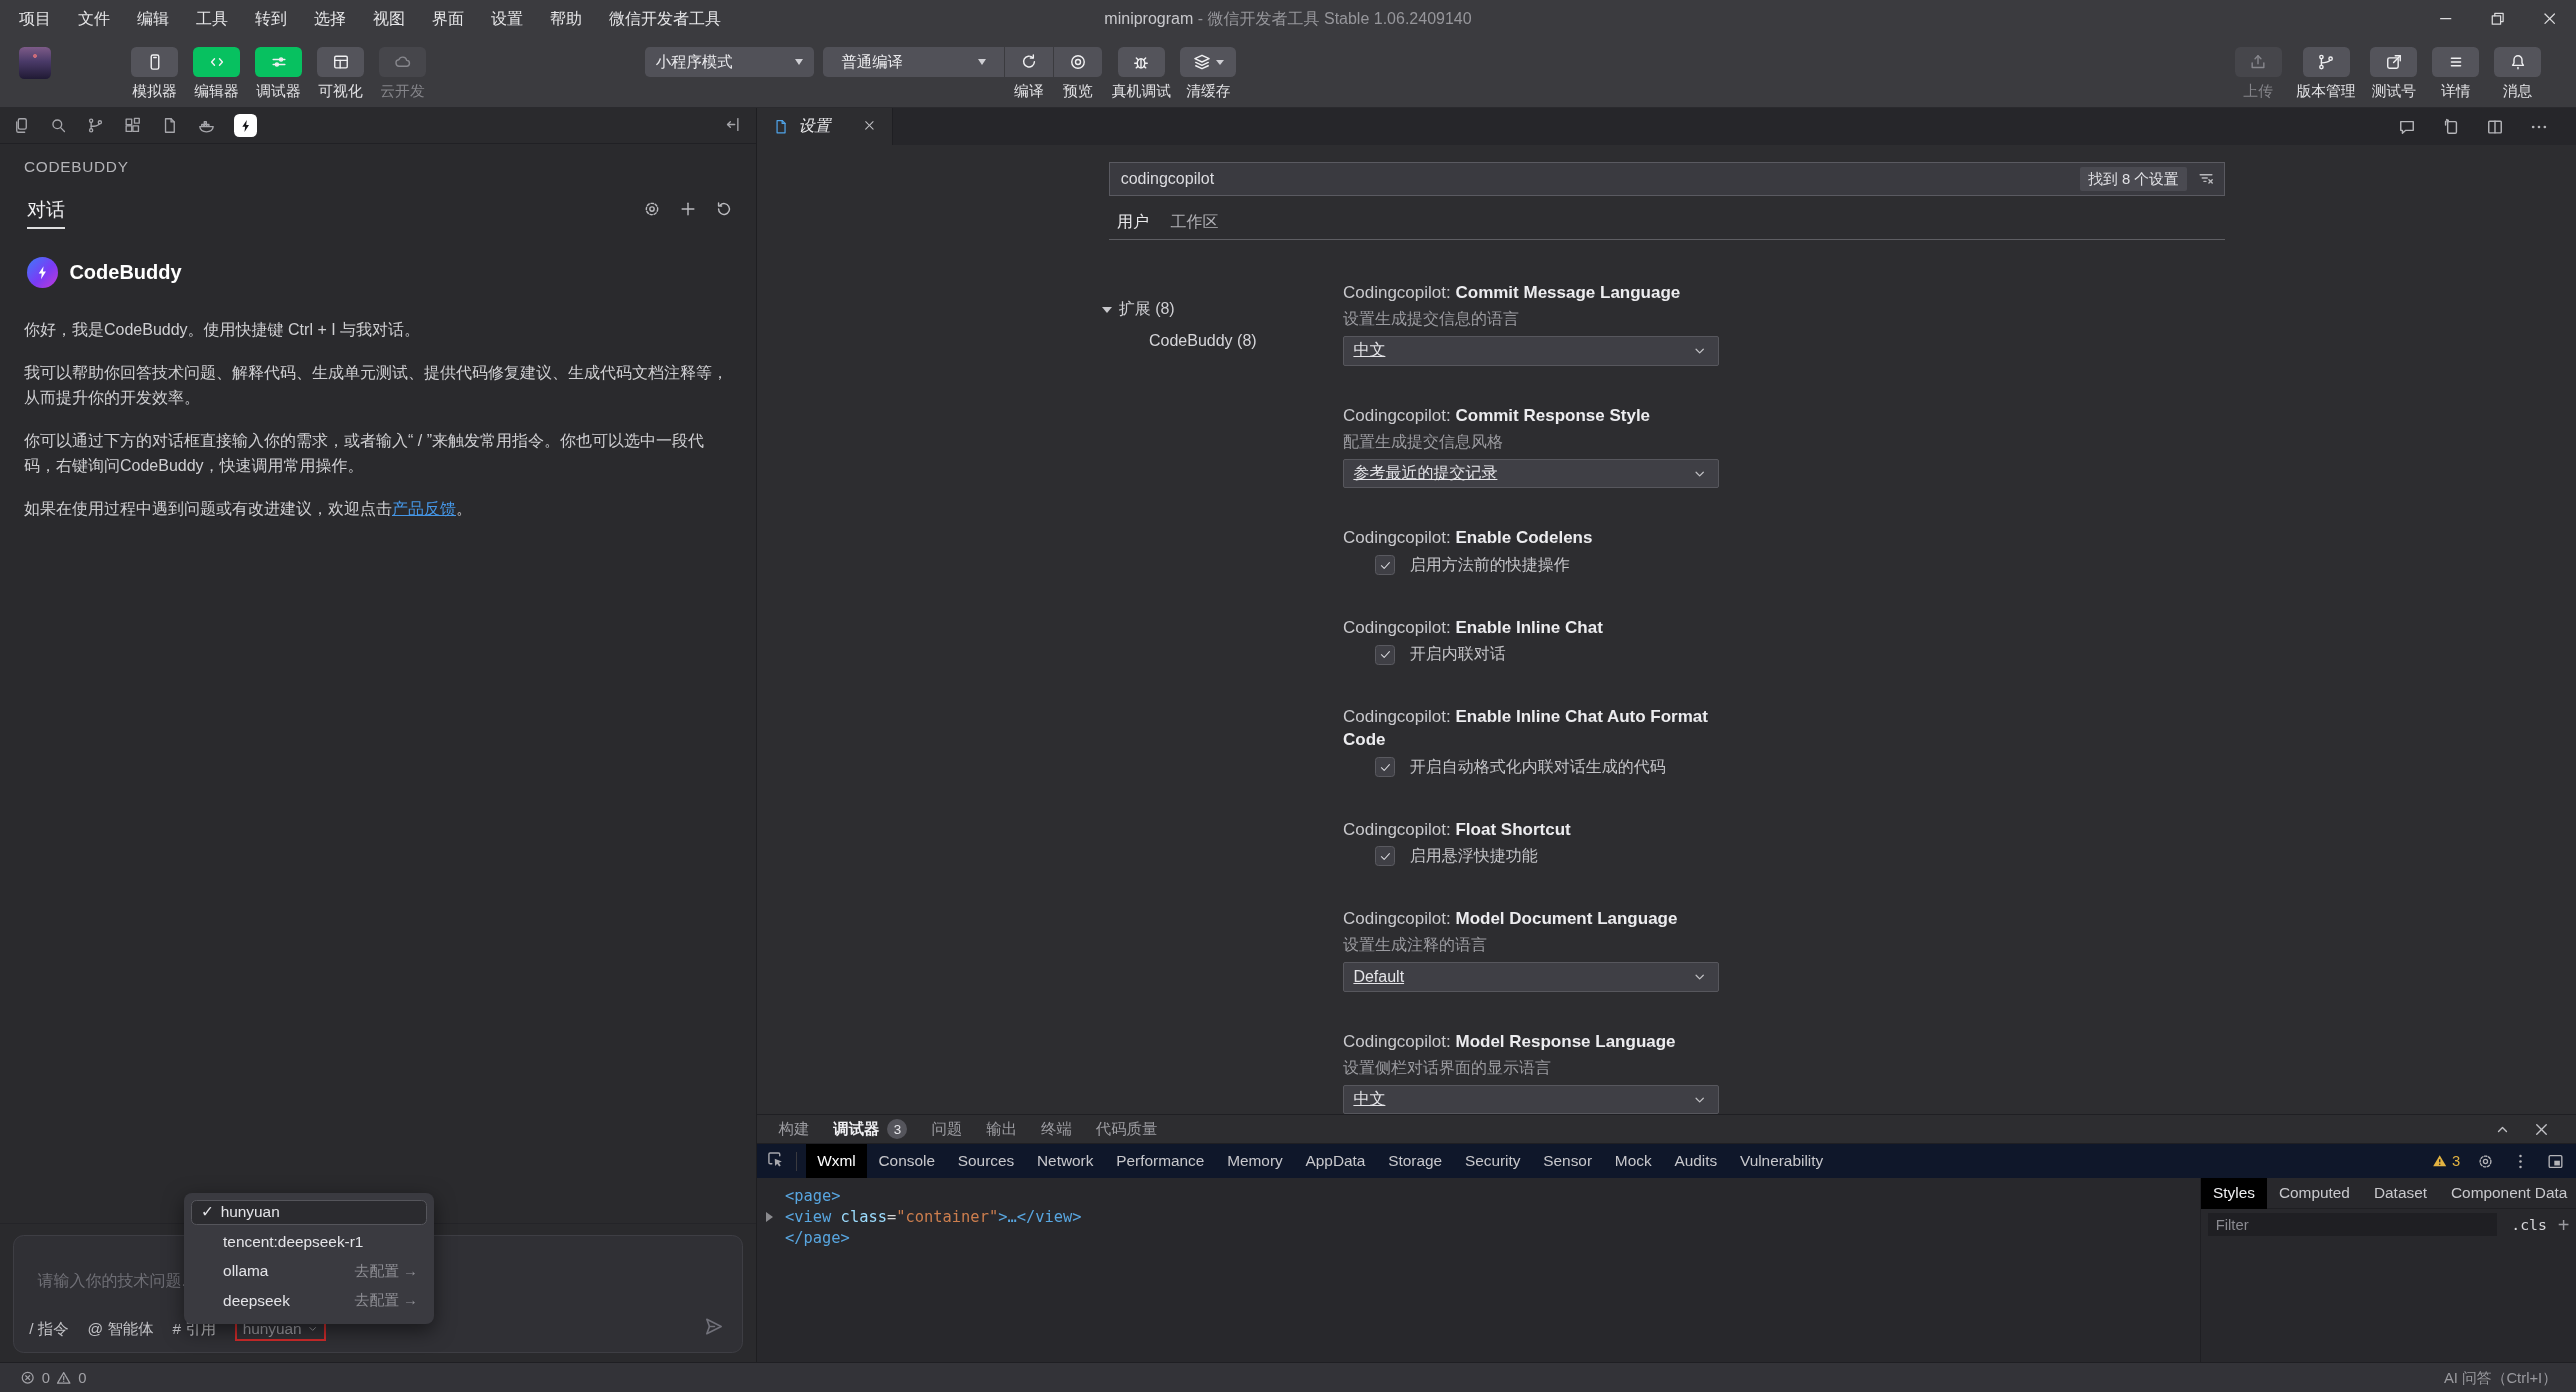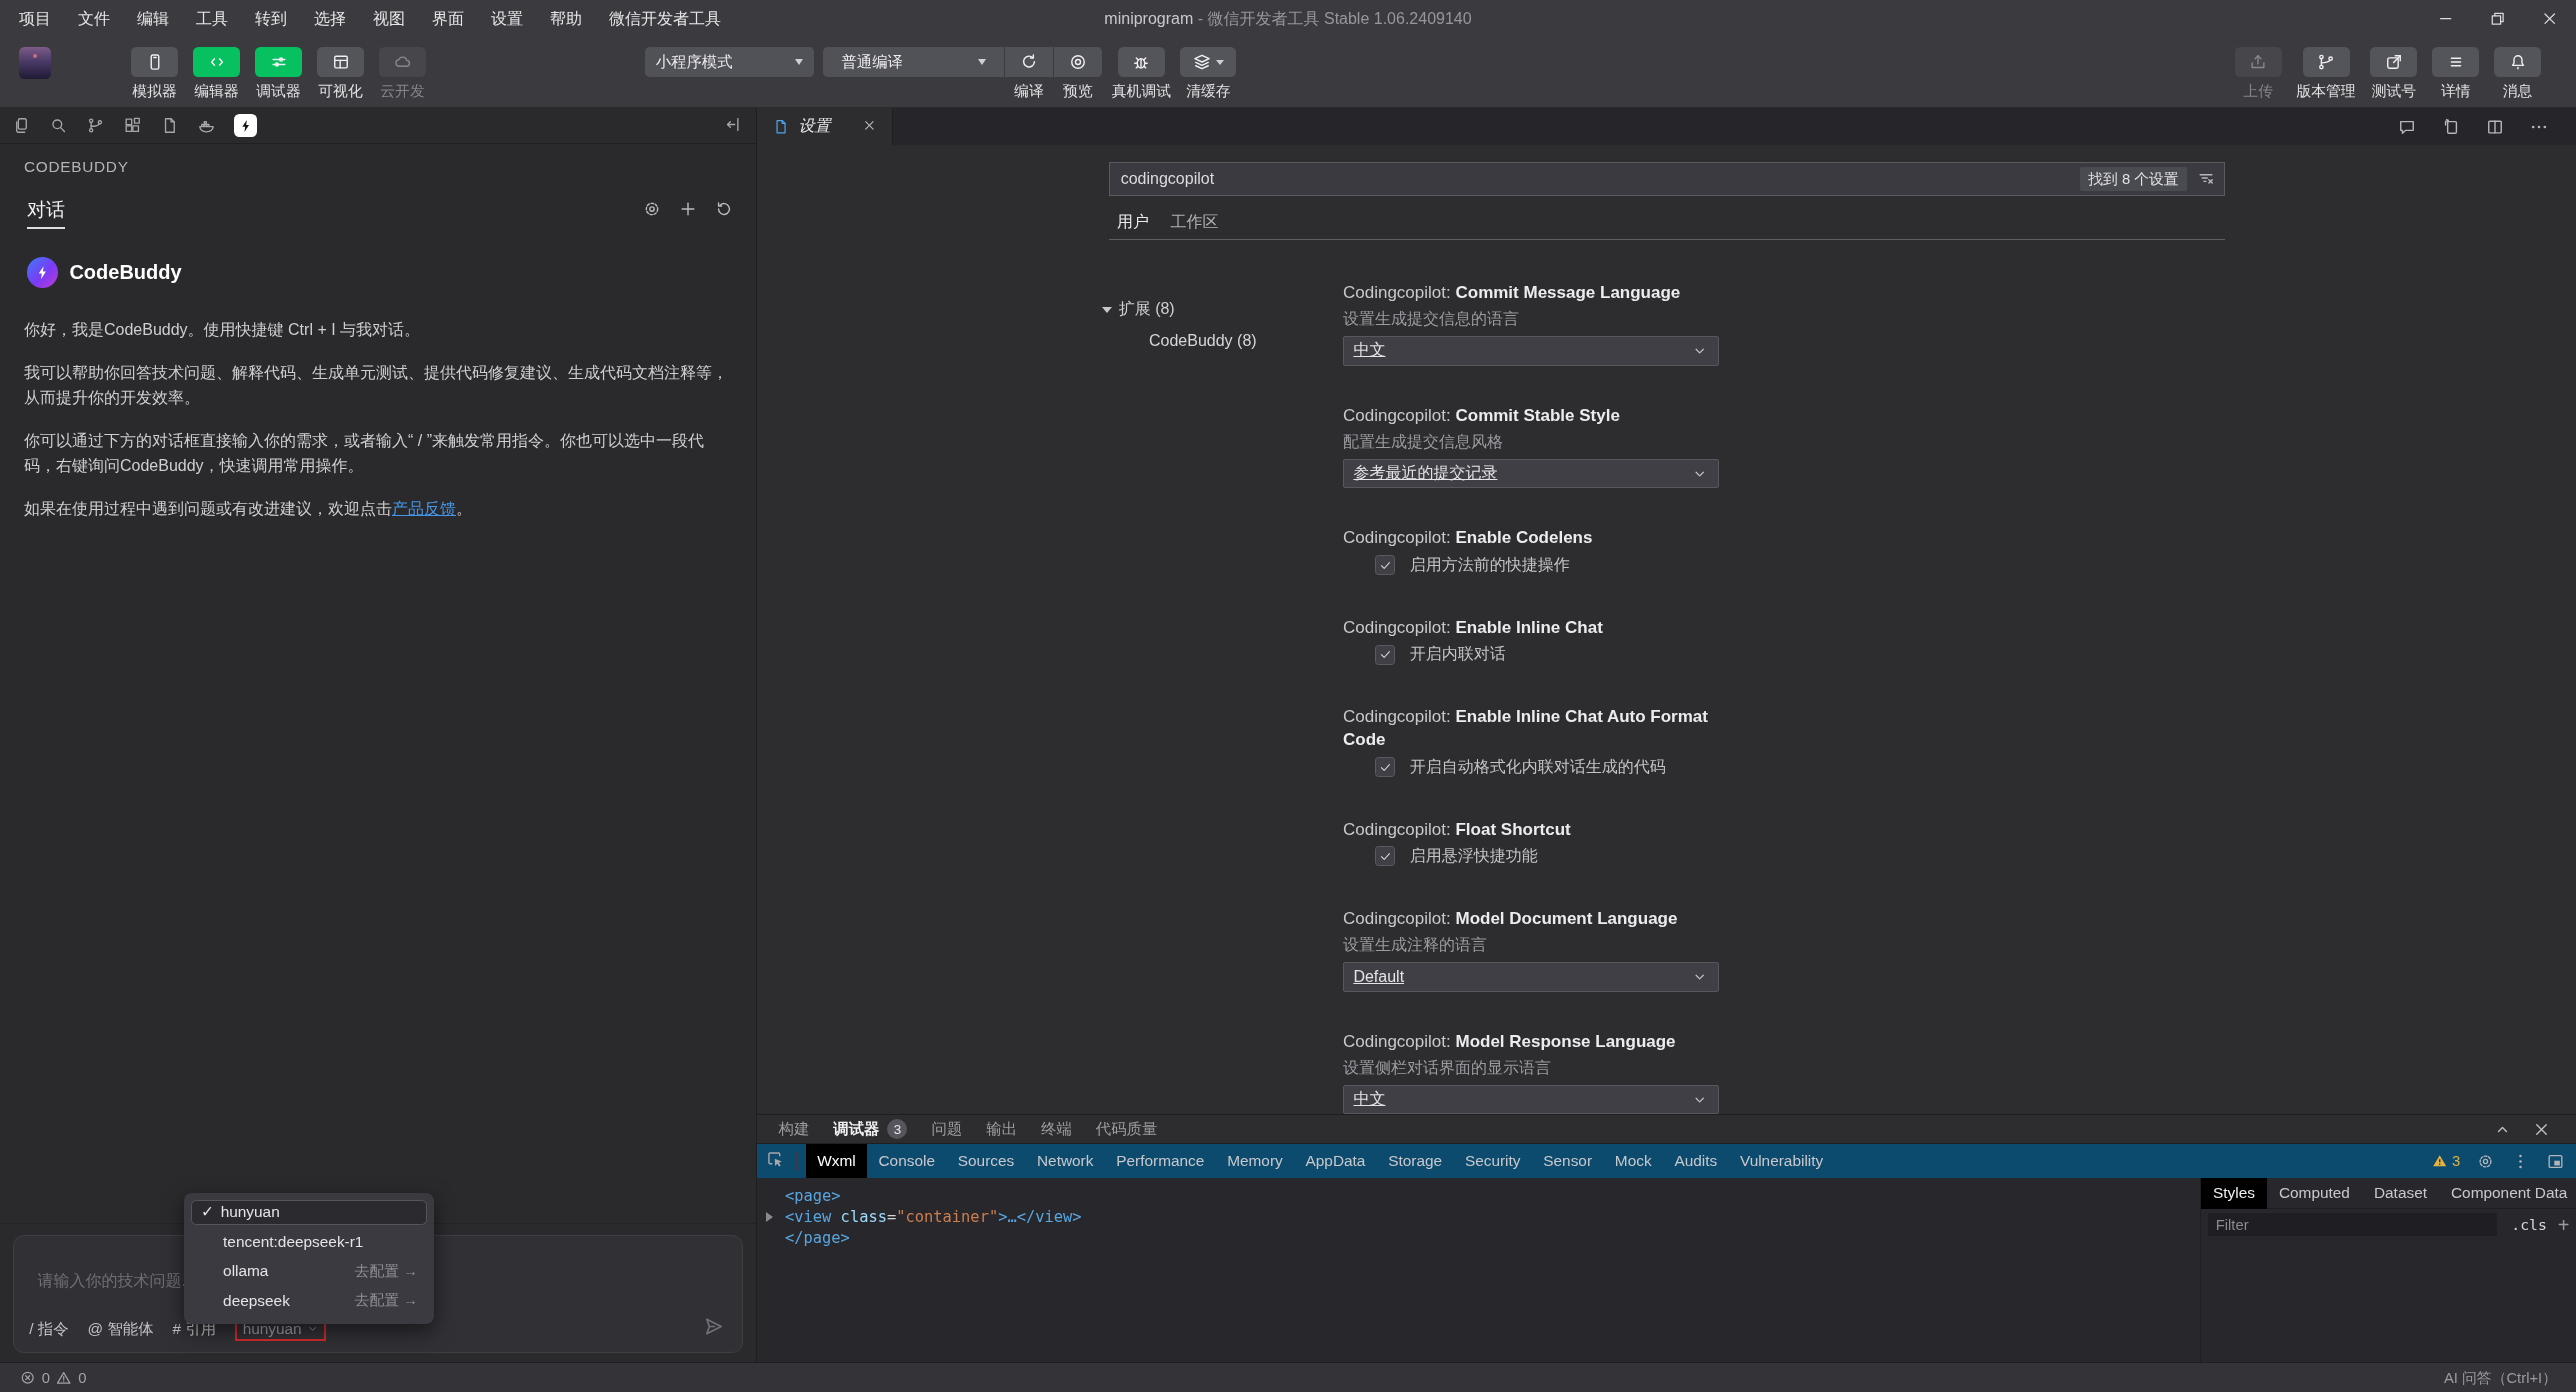--- a/index.html
+++ b/index.html
@@ -100,21 +100,21 @@
   .s-checkrow { margin-top:5.4px; display:flex; align-items:center;padding-left:32px; }
   .s-checkbox { width:20px; height:20px; background:#3f3f45; border:0.7px solid #5a5a60; border-radius:3.4px; display:flex; align-items:center; justify-content:center; color:#dcdce0; flex:none; }
   .s-checklabel { margin-left:14.8px; font-size:16px; color:#c4c4c8; }
 
   
   .debug { flex:none; height:248px; border-top:0.7px solid #1f1f23; display:flex; flex-direction:column; }
   .drow1 { height:28px; background:#2d2d30; display:flex; align-items:center; padding-left:21.5px; gap:24px; font-size:15.4px; color:#9c9ca1; }
   .drow1 .active { color:#f0f0f3; font-weight:bold; display:flex; align-items:center; gap:8px; }
   .dbadge { width:20px; height:20px; border-radius:50%; background:#55555c; color:#e6e6ea; font-size:13.4px; font-weight:normal; display:flex; align-items:center; justify-content:center; }
   .drow1-actions { margin-left:auto; margin-right:25.5px; display:flex; gap:20px; color:#c2c2c6; }
-  .drow2 { height:35px; background:#0c4a6e; border-top:0.7px solid #1f1f23; display:flex; align-items:center; }
+  .drow2 { height:35px; background:#0f172a; border-top:0.7px solid #1f1f23; display:flex; align-items:center; }
   .drow2 .insp { color:#a8a8ad; margin-left:9.4px; }
   .vsep { width:0.7px; height:19px; background:#3a3a3f; margin:0 9.4px; }
   .dtab { padding:0 11.4px; height:35px; display:flex; align-items:center; font-size:15.4px; color:#c8c8cc; }
   .dtab.on { background:#000; color:#fff; }
   .drow2-actions { margin-left:auto; margin-right:10.7px; display:flex; align-items:center; gap:16px; color:#b4b4b8; }
   .warnc { display:flex; align-items:center; gap:4px; color:#e3b341; font-size:14.8px; }
   .dbody { flex:1; display:flex; min-height:0; }
   .codearea { flex:1; background:#28282c; padding:8px 0 0 0; font-family:"DejaVu Sans Mono",monospace; font-size:15.4px; line-height:21px; }
   .cline { position:relative; padding-left:28px; white-space:pre; }
   .cexp { position:absolute; left:9.4px; top:4.7px; width:0; height:0; border-top:5.4px solid transparent; border-bottom:5.4px solid transparent; border-left:7.4px solid #8a8a8e; }
@@ -530,21 +530,21 @@
             <div class="s-desc">设置生成提交信息的语言</div>
             <div class="s-select">
                 <span>中文</span>
                 <svg class="ic" width="17.4" height="17.4" viewBox="0 0 24 24">
                   <polyline points="7 10 12 15 17 10"></polyline>
                 </svg>
               </div>
           </div>
 
           <div class="s-item sel">
-            <div class="s-title"><span class="s-prefix">Codingcopilot: </span><span class="s-name">Commit Stable Style</span></div>
+            <div class="s-title"><span class="s-prefix">Codingcopilot: </span><span class="s-name">Commit Response Style</span></div>
             <div class="s-desc">配置生成提交信息风格</div>
             <div class="s-select">
                 <span>参考最近的提交记录</span>
                 <svg class="ic" width="17.4" height="17.4" viewBox="0 0 24 24">
                   <polyline points="7 10 12 15 17 10"></polyline>
                 </svg>
               </div>
           </div>
 
           <div class="s-item chk">

